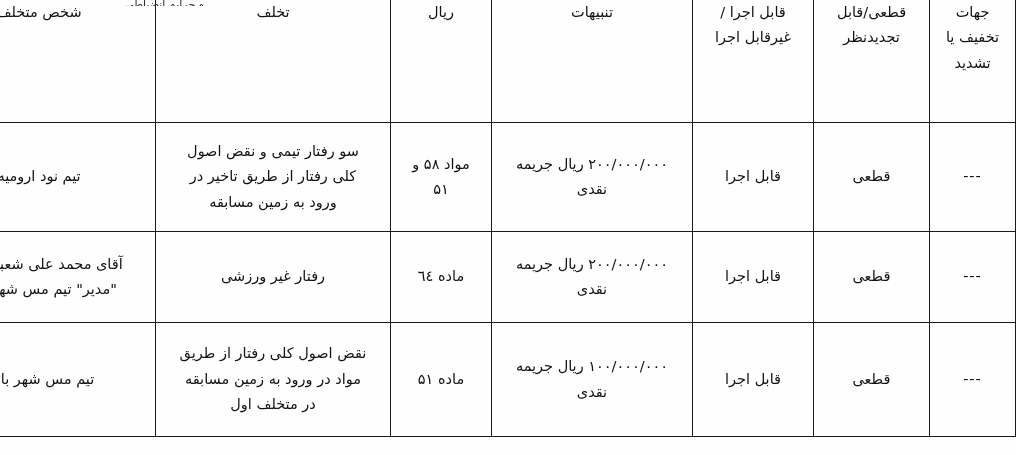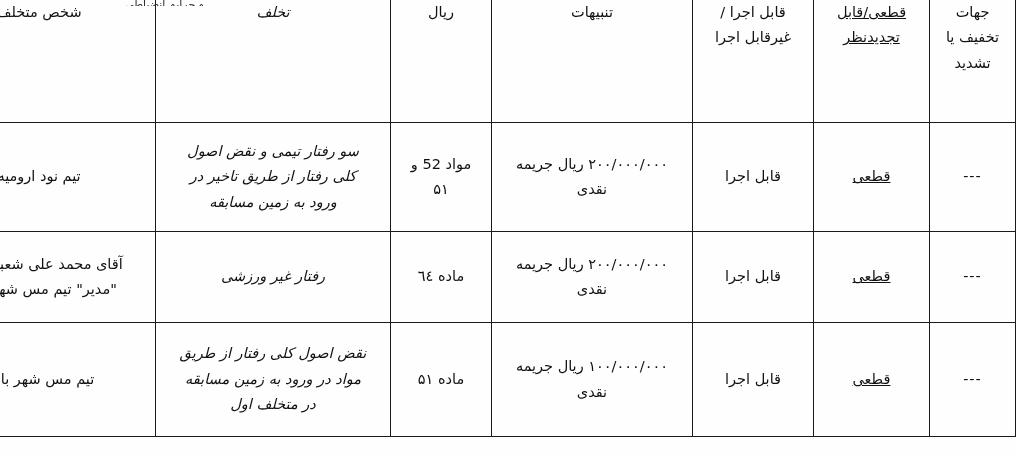--- a/index.html
+++ b/index.html
@@ -68,25 +68,25 @@
     border-right: none;
   }
   table.sanctions tr th:first-child,
   table.sanctions tr td:first-child {
     border-left: none;
   }
 
   .header-row th { height: 118px; }
 
   .c-person { width: 222px; }
-  .c-offense { width: 224px; font-style: italic; }
+  .c-offense { width: 224px; }
   .c-doc { width: 90px; }
   .c-notes { width: 190px; }
   .c-exec { width: 110px; }
-  .c-final { width: 105px; text-decoration: underline; }
+  .c-final { width: 105px; }
   .c-mitig { width: 75px; }
 
   .row-1 td { height: 100px; }
   .row-2 td { height: 82px; }
   .row-3 td { height: 105px; }
 
   .cell-lines {
     display: block;
   }
   .cell-lines span {
@@ -134,21 +134,21 @@
           </span>
         </td>
         <td class="c-notes">
           <span class="cell-lines">
             <span class="nowrap">۲۰۰/۰۰۰/۰۰۰ ریال جریمه</span>
             <span>نقدی</span>
           </span>
         </td>
         <td class="c-doc">
           <span class="cell-lines">
-            <span>مواد 52 و</span>
+            <span>مواد ۵۸ و</span>
             <span>۵۱</span>
           </span>
         </td>
         <td class="c-offense">
           <span class="cell-lines">
             <span>سو رفتار تیمی و نقض اصول</span>
             <span>کلی رفتار از طریق تاخیر در</span>
             <span>ورود به زمین مسابقه</span>
           </span>
         </td>

